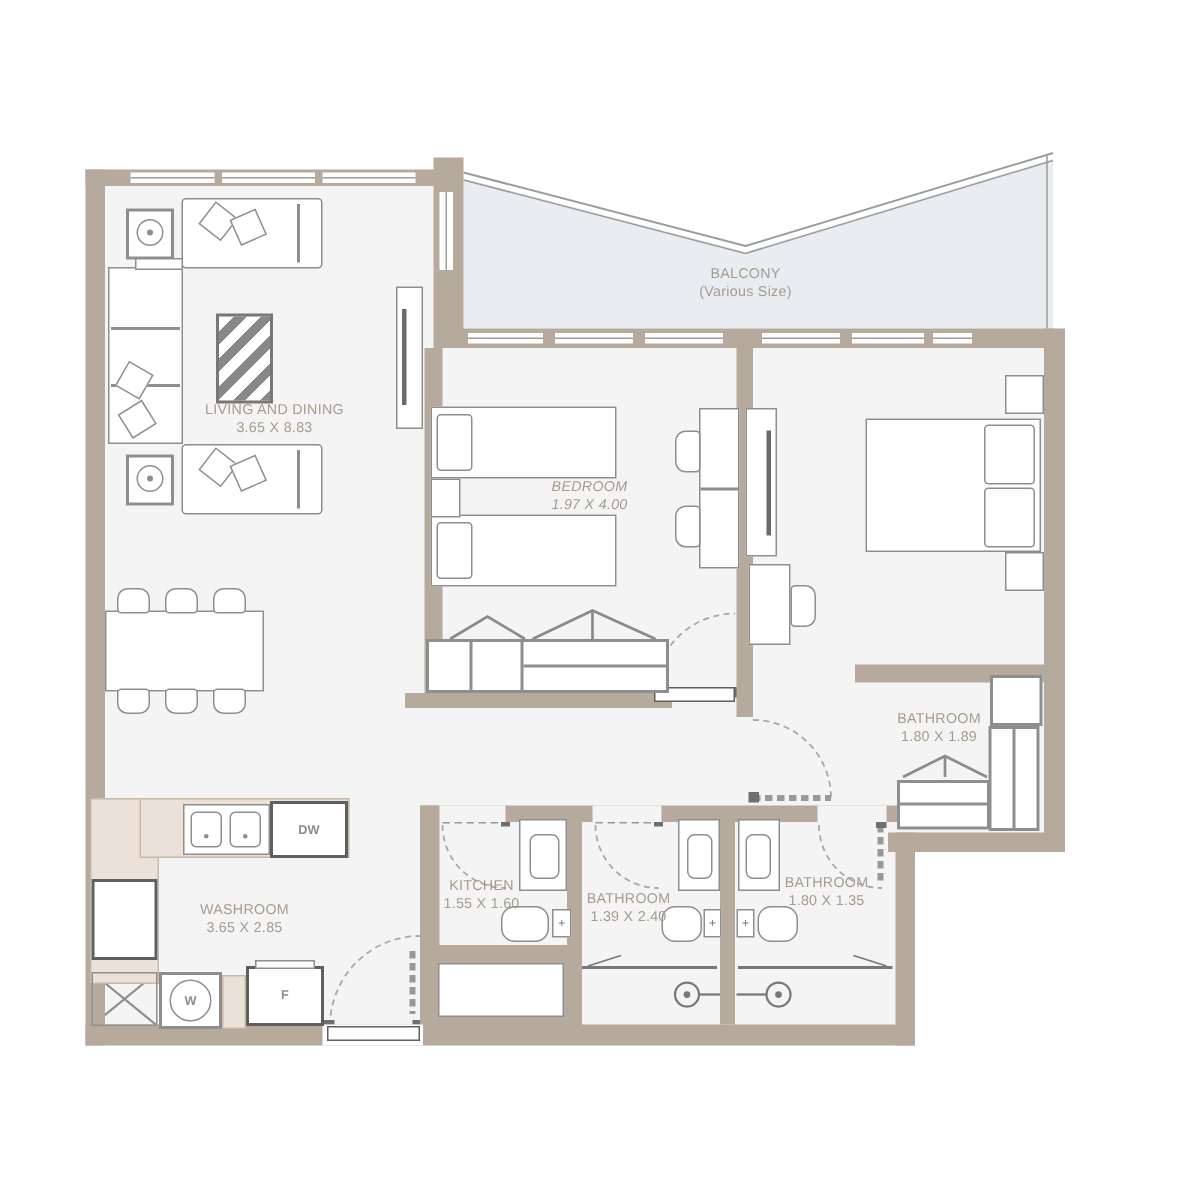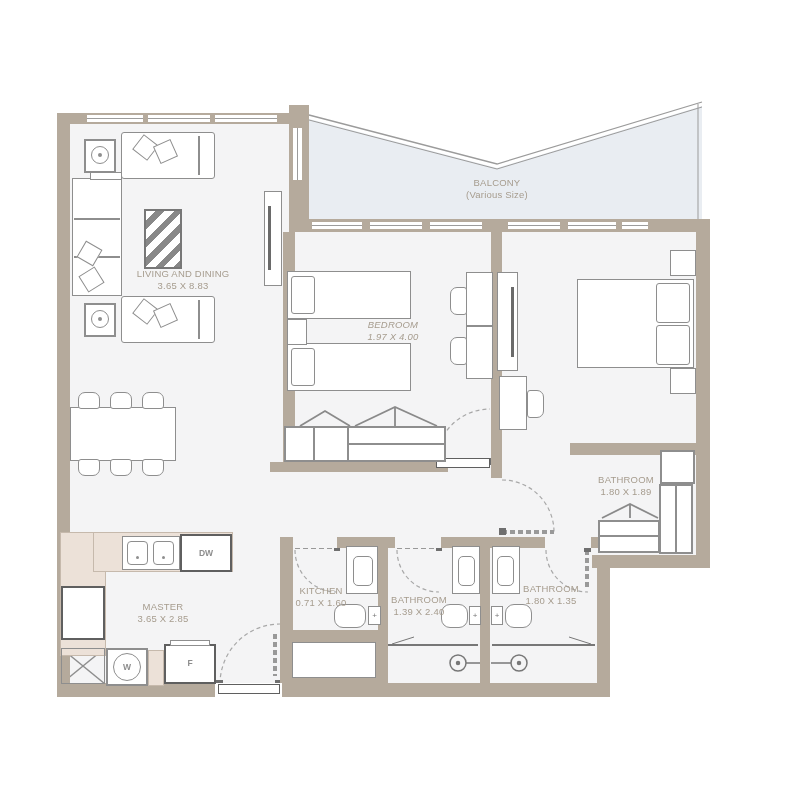--- a/index.html
+++ b/index.html
@@ -310,28 +310,28 @@
   <div class="lbl" style="left:393px;top:319px;font-style:italic;">
     <span class="nm">BEDROOM</span>
     <span class="dm">1.97 X 4.00</span>
   </div>
   <div class="lbl" style="left:626px;top:474px;">
     <span class="nm">BATHROOM</span>
     <span class="dm">1.80 X 1.89</span>
   </div>
   <div class="lbl" style="left:321px;top:585px;">
     <span class="nm">KITCHEN</span>
-    <span class="dm">0.71 X 1.60</span>
+    <span class="dm">1.55 X 1.60</span>
   </div>
   <div class="lbl" style="left:419px;top:594px;">
     <span class="nm">BATHROOM</span>
     <span class="dm">1.39 X 2.40</span>
   </div>
   <div class="lbl" style="left:551px;top:583px;">
     <span class="nm">BATHROOM</span>
     <span class="dm">1.80 X 1.35</span>
   </div>
   <div class="lbl" style="left:163px;top:601px;">
-    <span class="nm">MASTER</span>
+    <span class="nm">WASHROOM</span>
     <span class="dm">3.65 X 2.85</span>
   </div>
 
 </div>
 
 </body></html>

